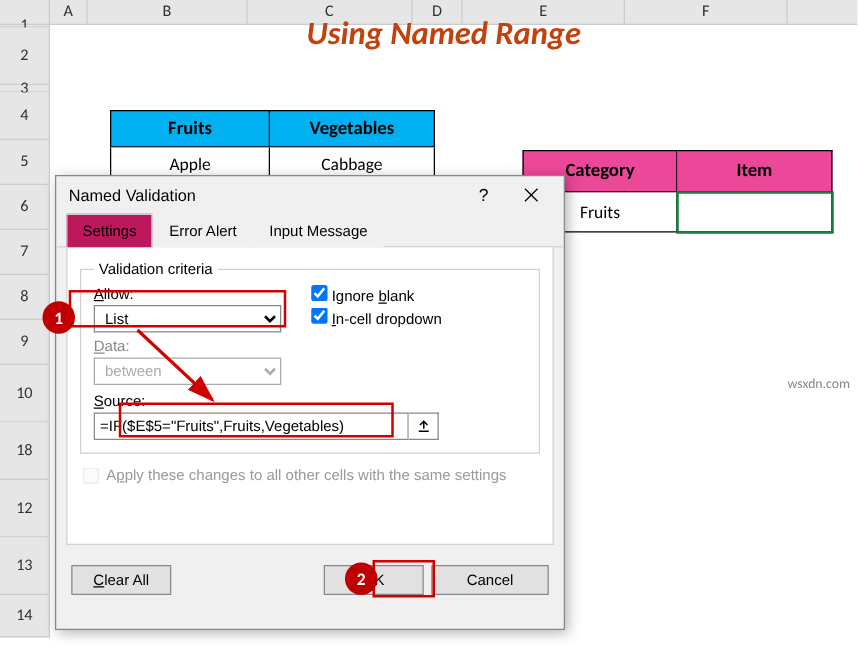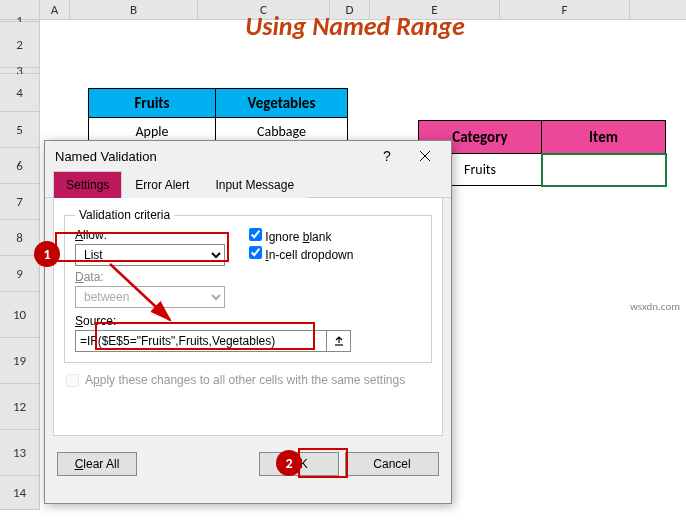--- a/index.html
+++ b/index.html
@@ -149,21 +149,21 @@
     <div class="row r8">
         <div class="rh">8</div>
       </div>
     <div class="row r9">
         <div class="rh">9</div>
       </div>
     <div class="row r10">
         <div class="rh">10</div>
       </div>
     <div class="row r11">
-        <div class="rh">19</div>
+        <div class="rh">18</div>
       </div>
     <div class="row r12">
         <div class="rh">12</div>
       </div>
     <div class="row r13">
         <div class="rh">13</div>
       </div>
     <div class="row r14">
         <div class="rh">14</div>
       </div>

